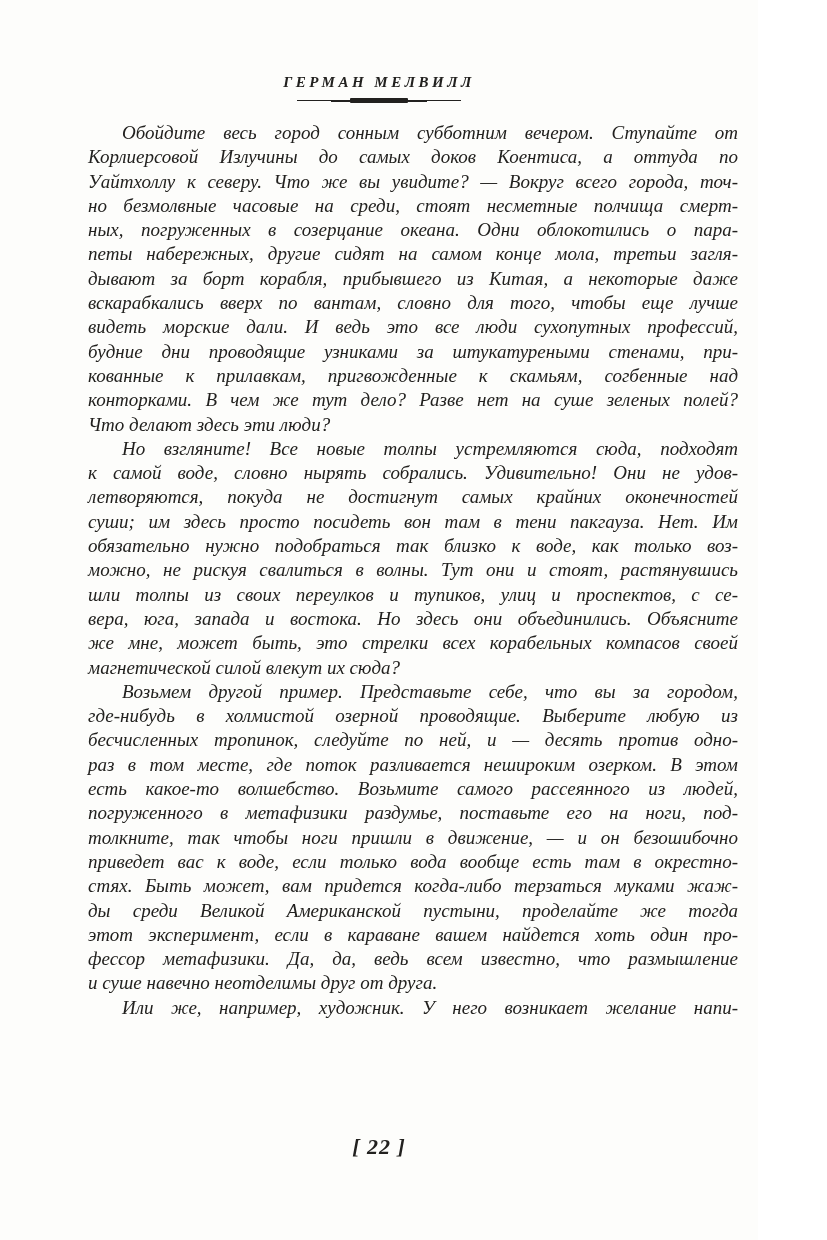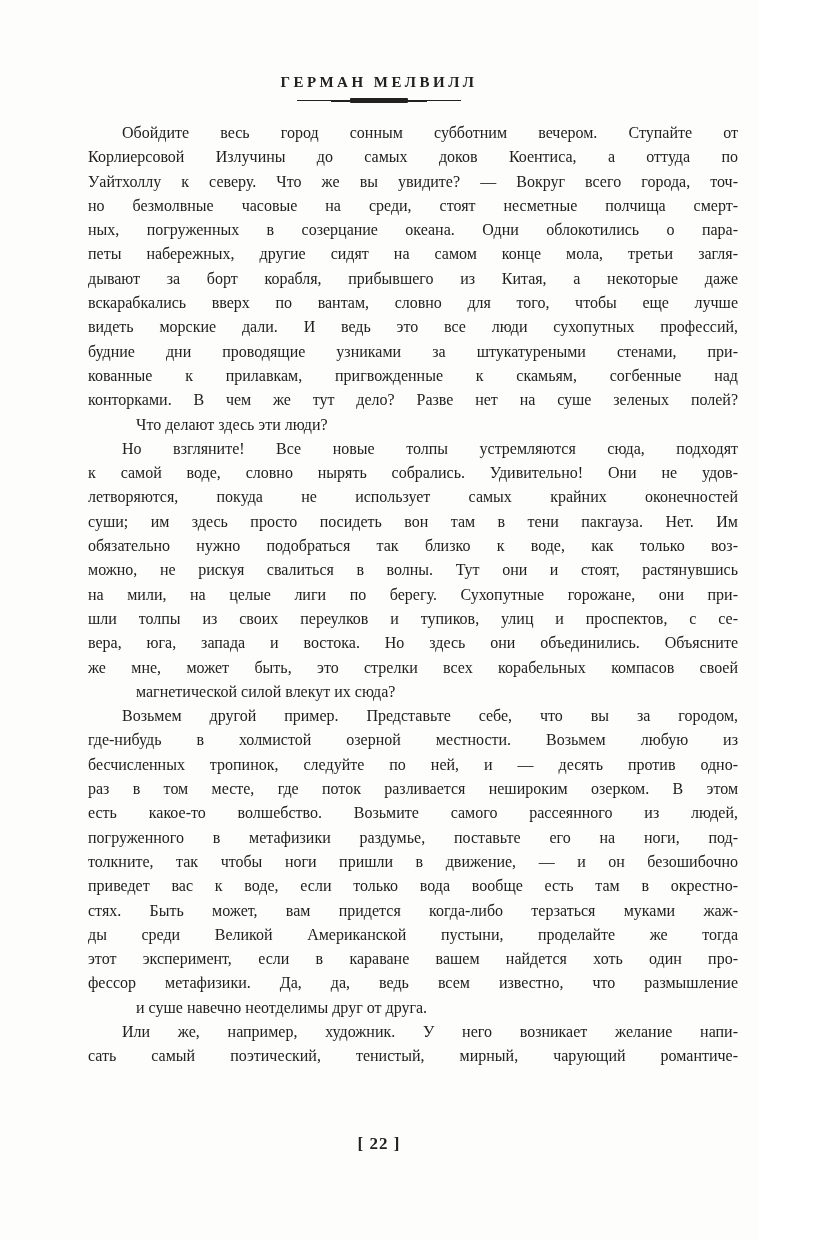--- a/index.html
+++ b/index.html
@@ -12,20 +12,21 @@
     background: #ffffff;
   }
   .page {
     position: relative;
     width: 758px;
     height: 1240px;
     background: var(--page-background);
     font-family: "Liberation Serif", "DejaVu Serif", serif;
     color: var(--text);
     overflow: hidden;
+    font-style: italic;
   }
   .running-head {
     position: absolute;
     top: 74px;
     left: 0;
     width: 100%;
     text-align: center;
     font-size: 15px;
     font-weight: bold;
     letter-spacing: 3.5px;
@@ -56,38 +57,38 @@
     top: 0; left: 53px;
     width: 58px; height: 5px;
     background: var(--text);
     border-radius: 1px;
   }
   .text-block {
     position: absolute;
     top: 121px;
     left: 88px;
     width: 650px;
-    font-size: 16px;
+    font-size: 19px;
     line-height: 24.3px;
   }
   .line {
     height: 24.3px;
     text-align: justify;
     text-align-last: justify;
     white-space: normal;
   }
   .line.indent { text-indent: 34px; }
-  .line.para-end { text-align-last: left; margin-left: 48px; }
+  .line.para-end { text-align-last: left; }
   .page-number {
     position: absolute;
     top: 1134px;
     left: 0;
     width: 100%;
     text-align: center;
-    font-size: 17px;
+    font-size: 22px;
     font-weight: bold;
     letter-spacing: 1px;
   }
 </style>
 </head>
 <body>
 
 <div class="page">
 
   <div class="running-head">ГЕРМАН МЕЛВИЛЛ</div>
@@ -107,41 +108,39 @@
       <div class="line">петы набережных, другие сидят на самом конце мола, третьи загля-</div>
       <div class="line">дывают за борт корабля, прибывшего из Китая, а некоторые даже</div>
       <div class="line">вскарабкались вверх по вантам, словно для того, чтобы еще лучше</div>
       <div class="line">видеть морские дали. И ведь это все люди сухопутных профессий,</div>
       <div class="line">будние дни проводящие узниками за штукатуреными стенами, при-</div>
       <div class="line">кованные к прилавкам, пригвожденные к скамьям, согбенные над</div>
       <div class="line">конторками. В чем же тут дело? Разве нет на суше зеленых полей?</div>
       <div class="line para-end">Что делают здесь эти люди?</div>
       <div class="line indent">Но взгляните! Все новые толпы устремляются сюда, подходят</div>
       <div class="line">к самой воде, словно нырять собрались. Удивительно! Они не удов-</div>
-      <div class="line">летворяются, покуда не использует самых крайних оконечностей</div>
+      <div class="line">летворяются, покуда не достигнут самых крайних оконечностей</div>
       <div class="line">суши; им здесь просто посидеть вон там в тени пакгауза. Нет. Им</div>
       <div class="line">обязательно нужно подобраться так близко к воде, как только воз-</div>
       <div class="line">можно, не рискуя свалиться в волны. Тут они и стоят, растянувшись</div>
-      <div class="line">на мили, на целые лиги по берегу. Сухопутные горожане, они при-</div>
       <div class="line">шли толпы из своих переулков и тупиков, улиц и проспектов, с се-</div>
       <div class="line">вера, юга, запада и востока. Но здесь они объединились. Объясните</div>
       <div class="line">же мне, может быть, это стрелки всех корабельных компасов своей</div>
       <div class="line para-end">магнетической силой влекут их сюда?</div>
       <div class="line indent">Возьмем другой пример. Представьте себе, что вы за городом,</div>
-      <div class="line">где-нибудь в холмистой озерной местности. Возьмем любую из</div>
+      <div class="line">где-нибудь в холмистой озерной проводящие. Выберите любую из</div>
       <div class="line">бесчисленных тропинок, следуйте по ней, и — десять против одно-</div>
       <div class="line">раз в том месте, где поток разливается нешироким озерком. В этом</div>
       <div class="line">есть какое-то волшебство. Возьмите самого рассеянного из людей,</div>
       <div class="line">погруженного в метафизики раздумье, поставьте его на ноги, под-</div>
       <div class="line">толкните, так чтобы ноги пришли в движение, — и он безошибочно</div>
       <div class="line">приведет вас к воде, если только вода вообще есть там в окрестно-</div>
       <div class="line">стях. Быть может, вам придется когда-либо терзаться муками жаж-</div>
       <div class="line">ды среди Великой Американской пустыни, проделайте же тогда</div>
       <div class="line">этот эксперимент, если в караване вашем найдется хоть один про-</div>
       <div class="line">фессор метафизики. Да, да, ведь всем известно, что размышление</div>
       <div class="line para-end">и суше навечно неотделимы друг от друга.</div>
       <div class="line indent">Или же, например, художник. У него возникает желание напи-</div>
-      <div class="line">сать самый поэтический, тенистый, мирный, чарующий романтиче-</div>
     </div>
 
   <div class="page-number">[ 22 ]</div>
 
 </div>
 
 </body></html>

